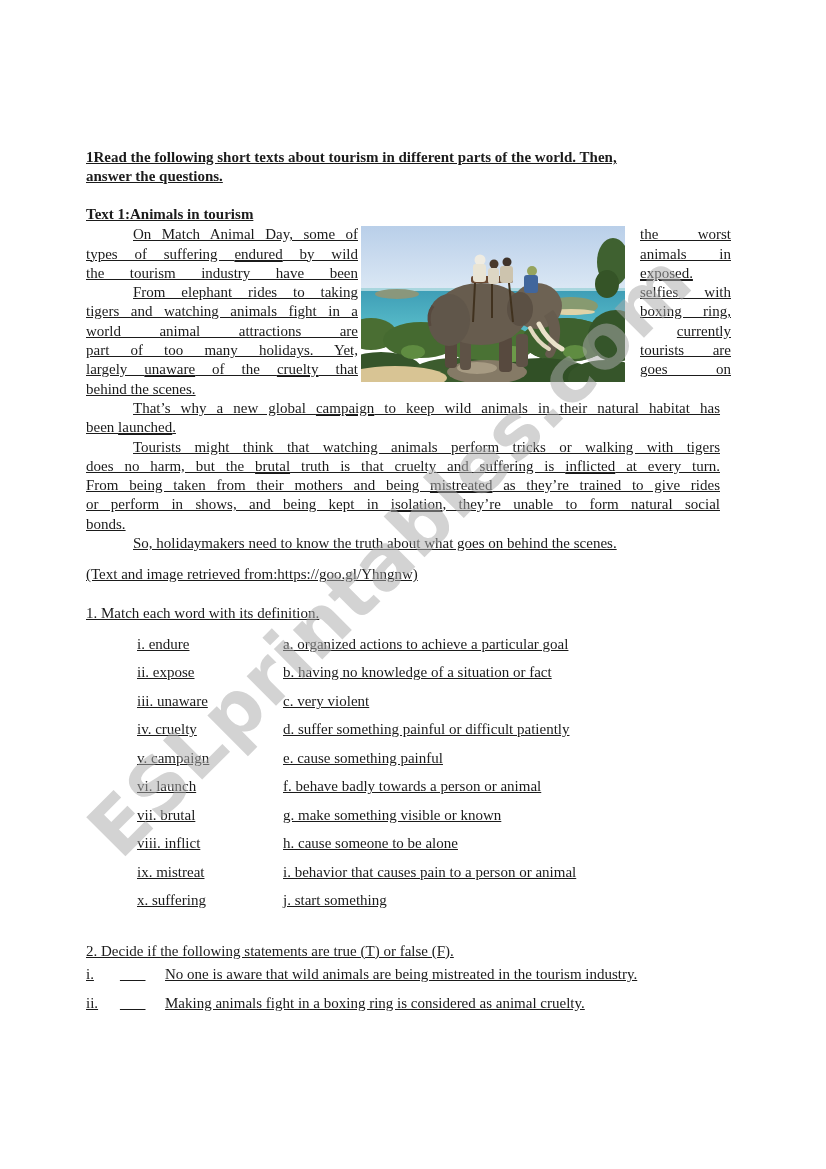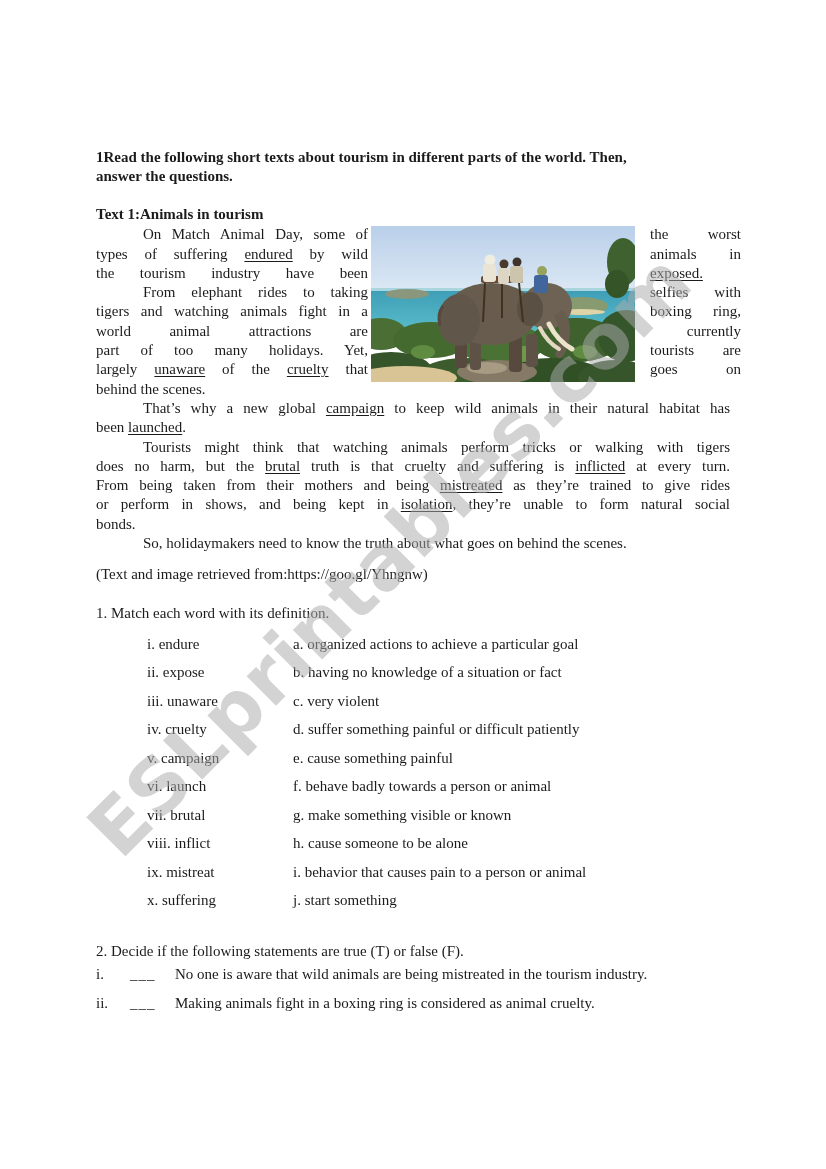--- a/index.html
+++ b/index.html
@@ -2,21 +2,21 @@
 <html><head>
 <meta charset="utf-8">
 <style>
   html,body{margin:0;padding:0;}
   body{
     width:826px;height:1169px;position:relative;background:#ffffff;
     font-family:"Liberation Serif", serif;
     font-size:15px;line-height:19.3px;color:#1b1b1b;
     overflow:hidden;
   }
-  .content{position:absolute;left:96px;top:148px;width:634px;}
+  .content{position:absolute;left:86px;top:148px;width:634px;text-decoration:underline;}
   .b{font-weight:bold;}
   .nowrap{white-space:nowrap;}
   .ln{min-height:19.3px;}
   .j{text-align:justify;text-align-last:justify;text-justify:inter-word;}
   .ind{text-indent:47px;}
   .r{text-align:right;}
   .u{text-decoration:underline;text-underline-offset:2px;}
   .flow{display:flex;align-items:flex-start;margin-top:1px;}
   .col-left{width:272px;flex:0 0 272px;}
   .col-right{width:91px;flex:0 0 91px;margin-left:14px;}

